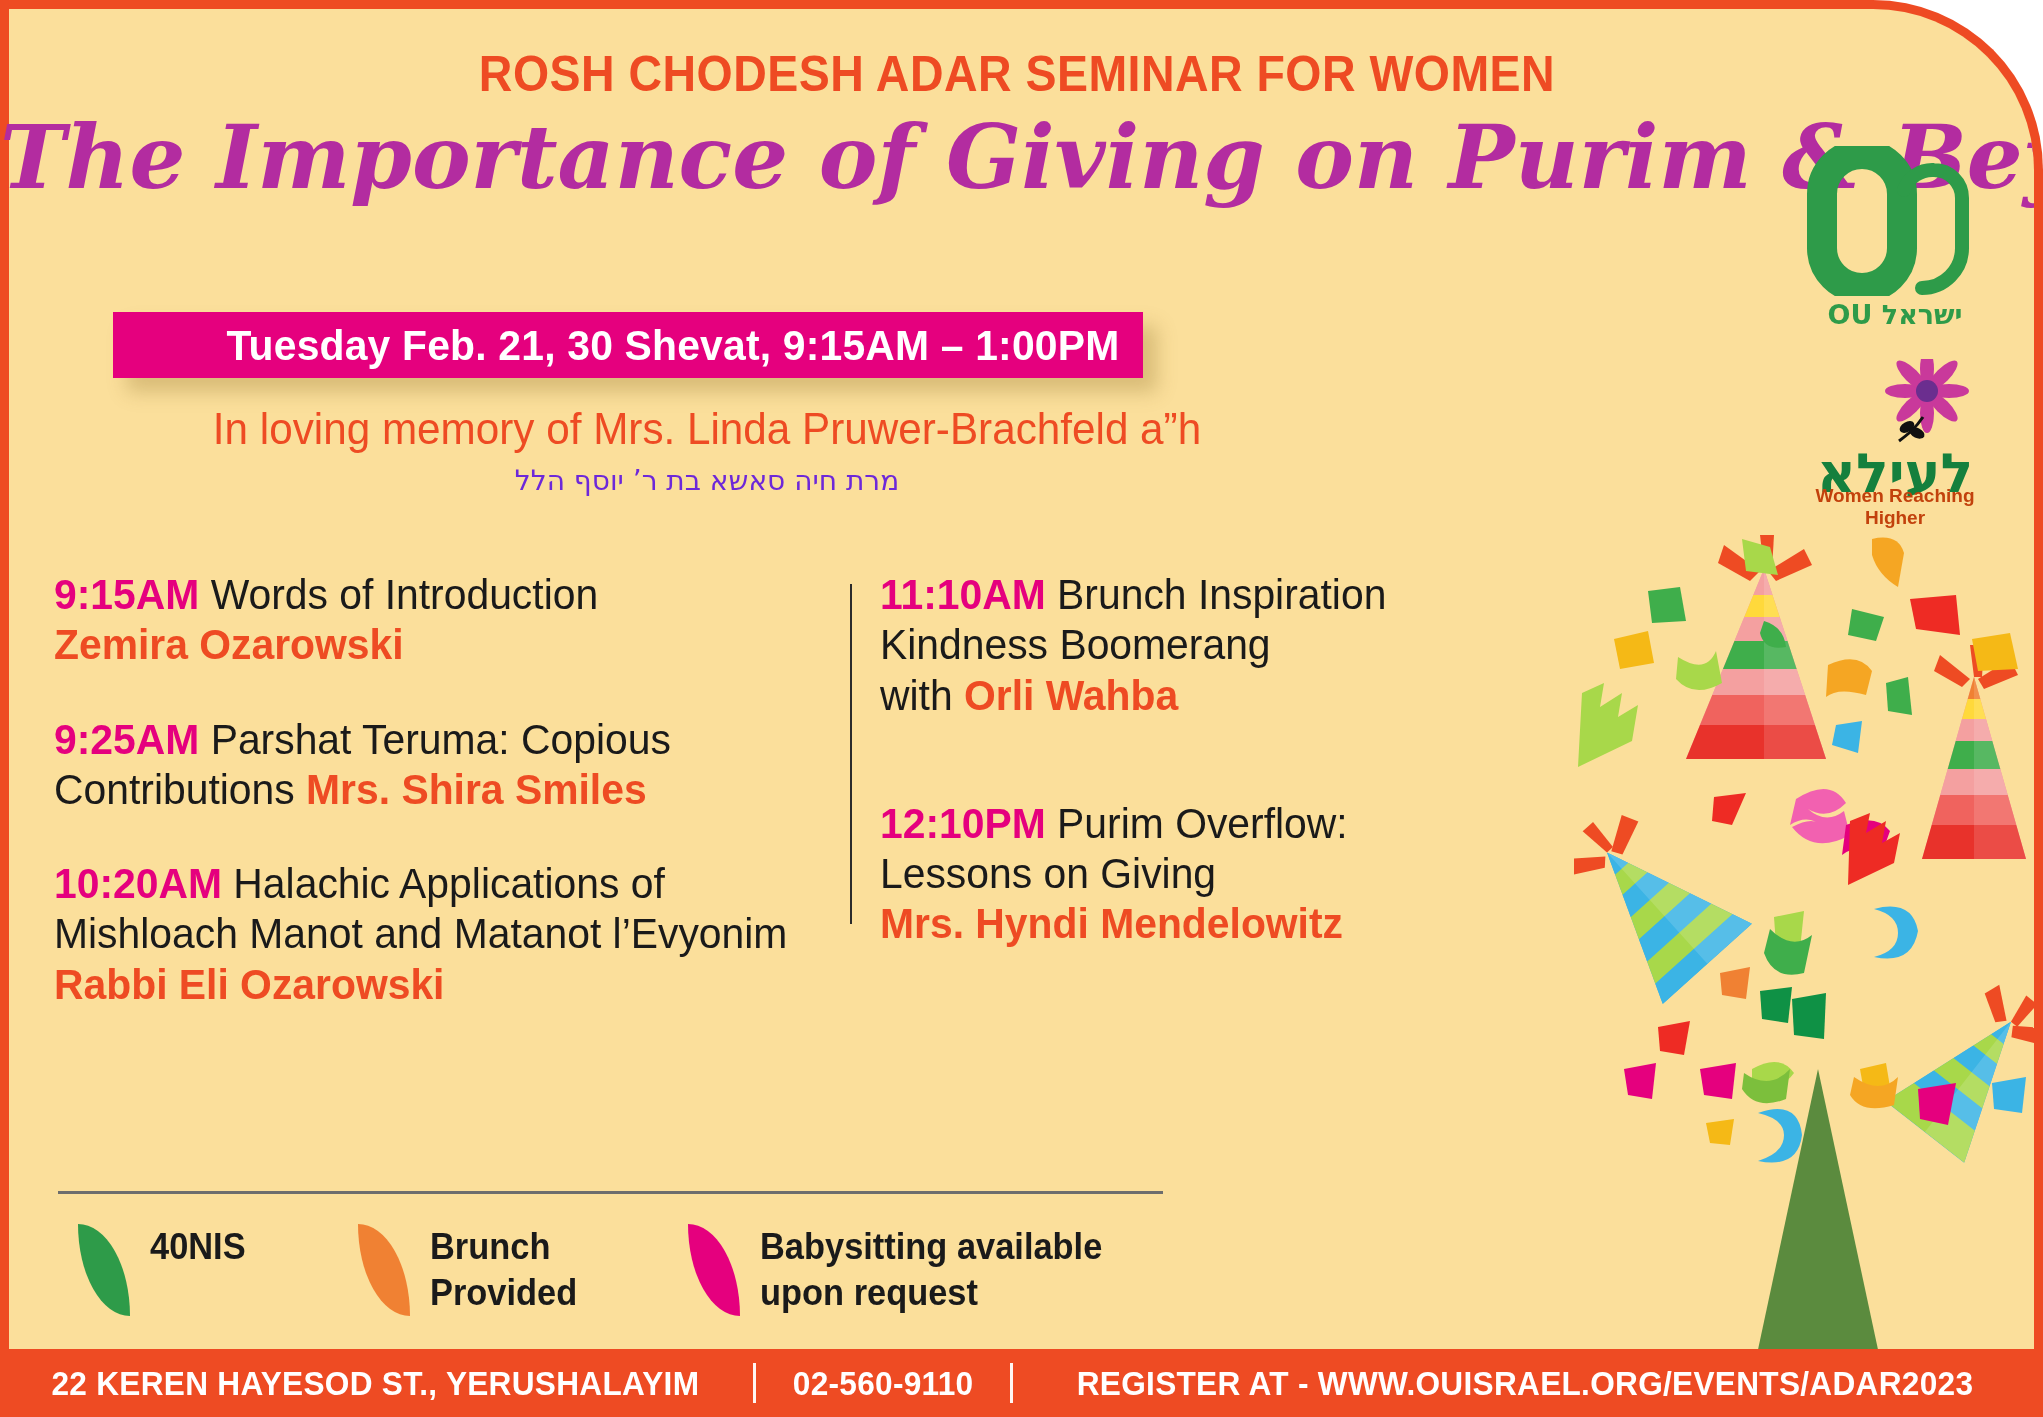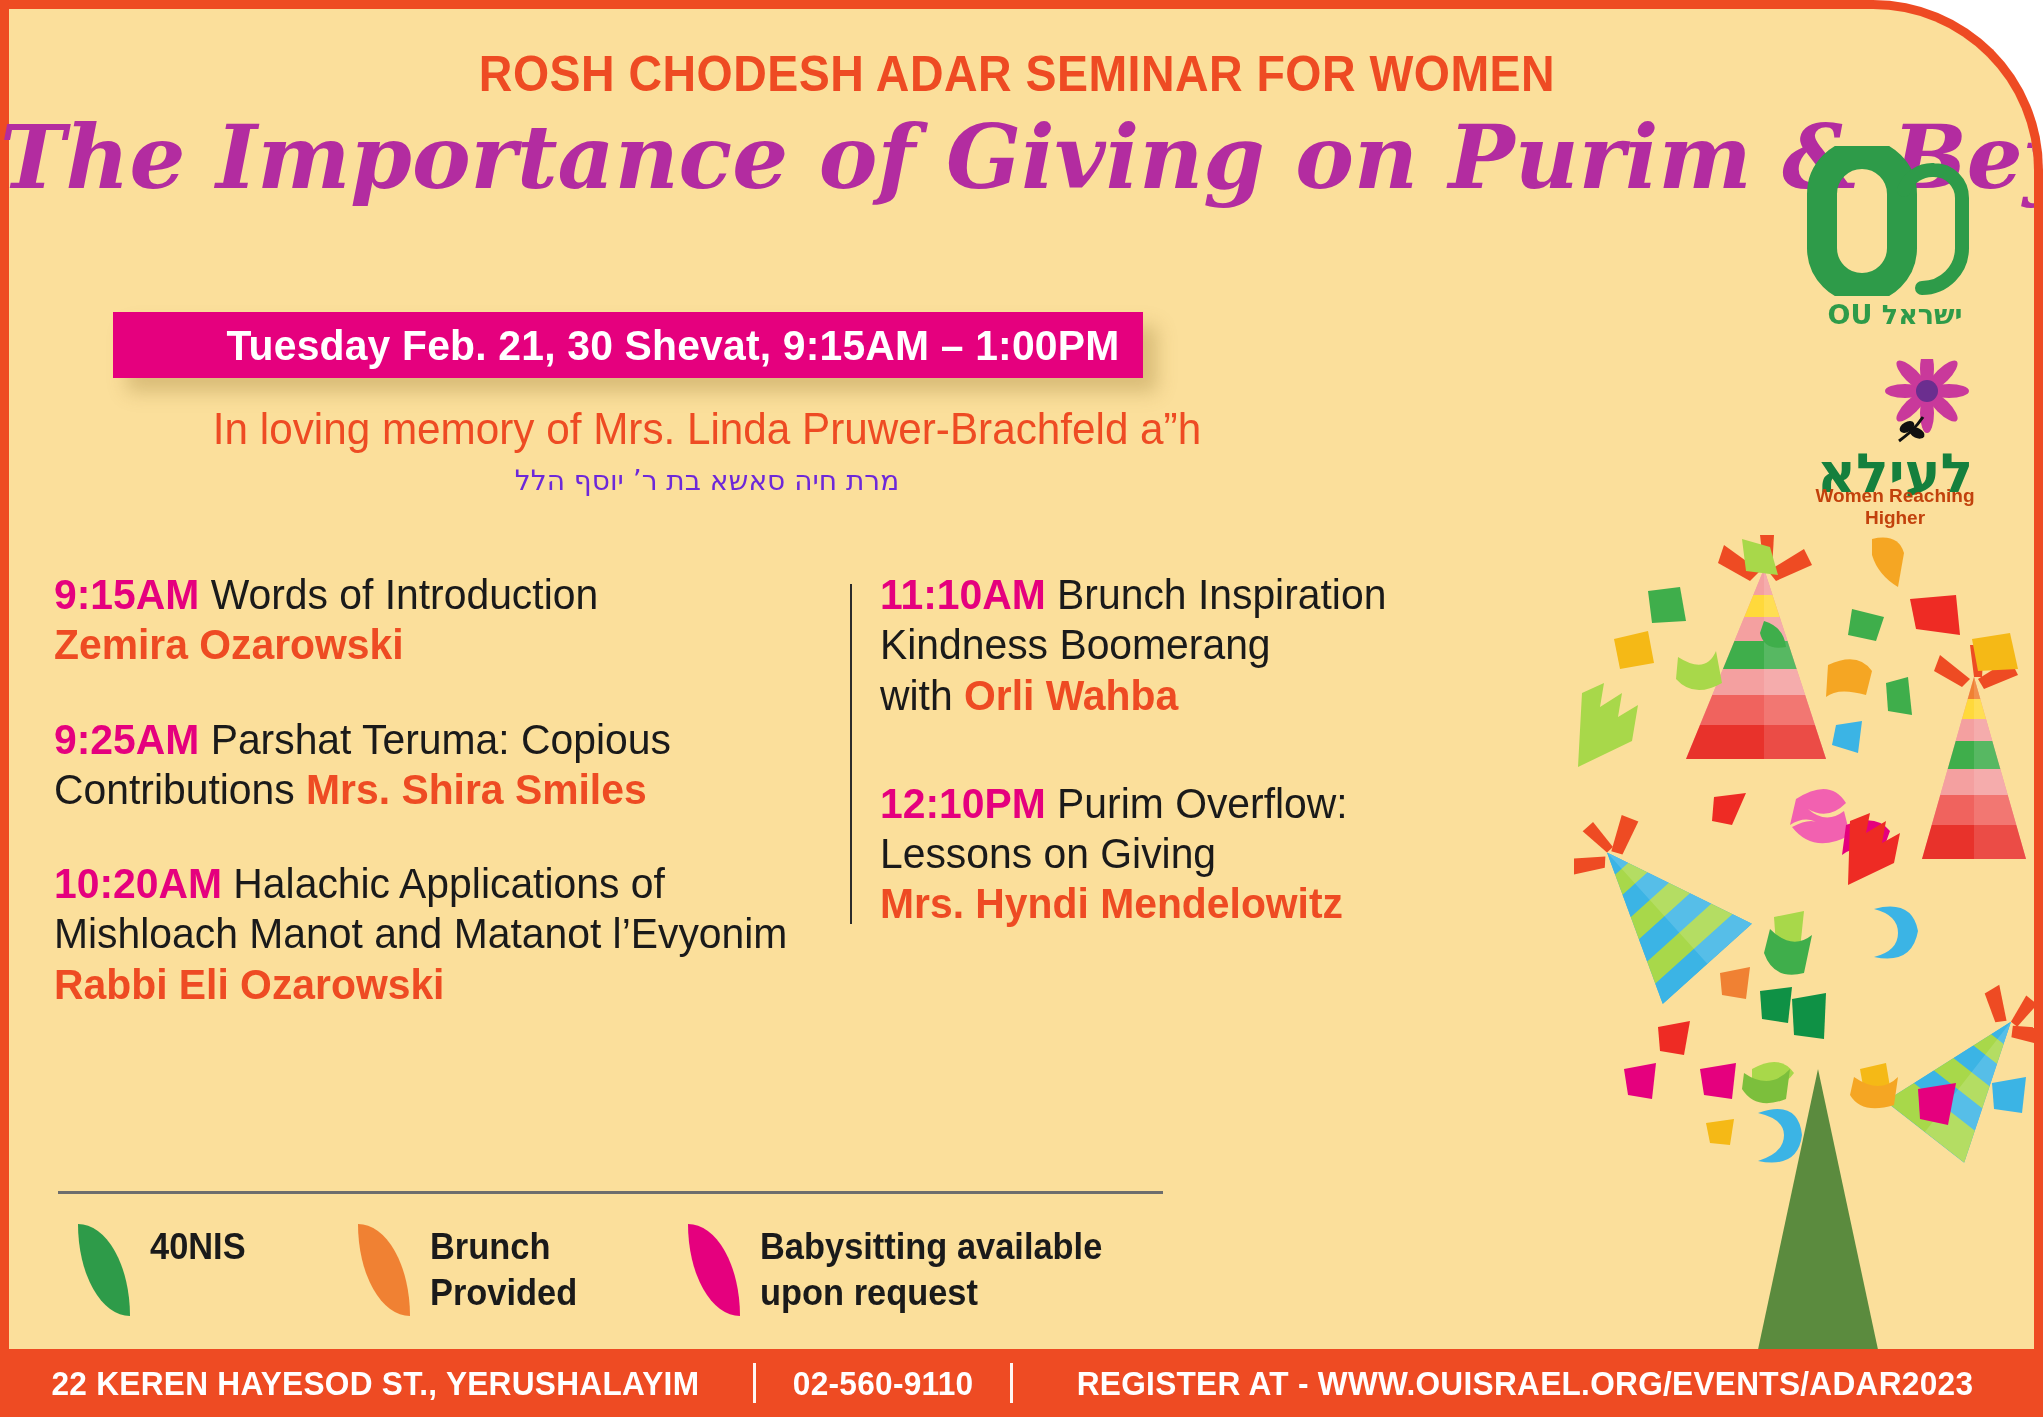--- a/index.html
+++ b/index.html
@@ -207,21 +207,21 @@
       </div>
       <div class="session">
         <p><span class="t">10:20AM</span><span> Halachic Applications of Mishloach Manot and Matanot l’Evyonim </span><span class="spk">Rabbi Eli Ozarowski</span></p>
       </div>
     </div>
 
     <div class="col col-right">
       <div class="session">
         <p><span class="t">11:10AM</span><span> Brunch Inspiration Kindness Boomerang </span><br><span>with </span><span class="spk">Orli Wahba</span></p>
       </div>
-      <div class="session" style="margin-top:58px">
+      <div class="session" style="margin-top:78px">
         <p><span class="t">12:10PM</span><span> Purim Overflow: Lessons on Giving </span><br><span class="spk">Mrs. Hyndi Mendelowitz</span></p>
       </div>
     </div>
 
   </div>
 
   <div class="rule"></div>
   <div class="perks">
     <div class="perk" style="left:20px">
       <div class="leaf" style="background:#2E9B49"></div>

